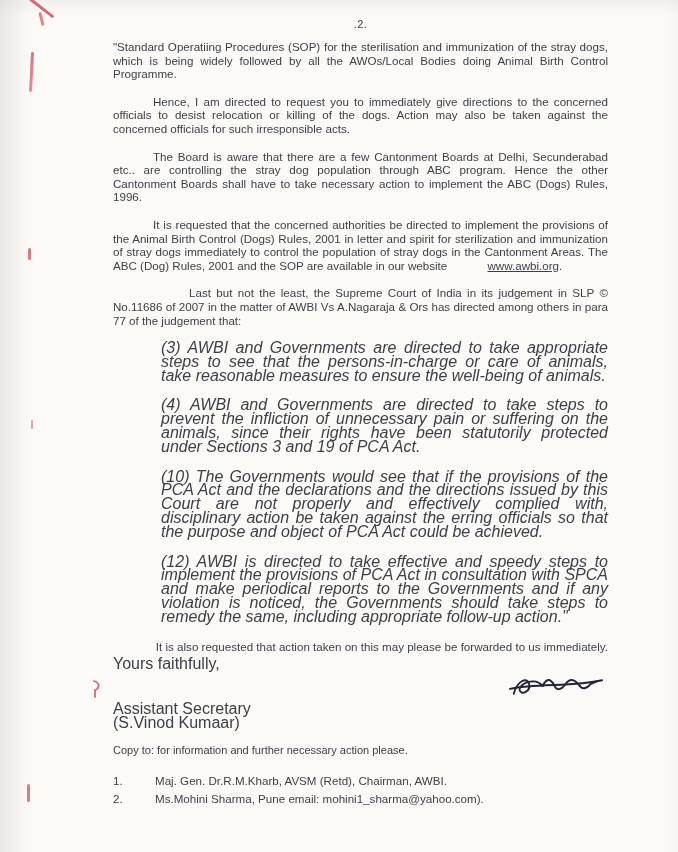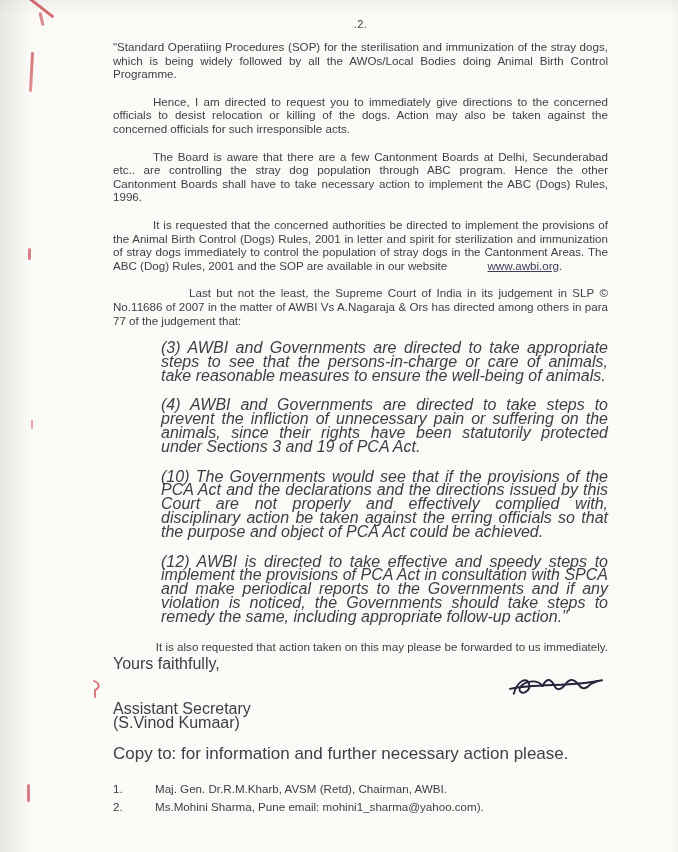--- a/index.html
+++ b/index.html
@@ -45,21 +45,21 @@
   }
   .closing { text-align: right; margin-bottom: 4px; }
   .link { color: #3c3c58; text-decoration: underline; cursor: pointer; margin-left: 37px; }
   .sig-block {
     margin-top: 4px;
     text-align: left;
     font-size: 16px;
     line-height: 14px;
   }
   .sig-scribble { display: block; margin: 1px 4px 0 auto; }
-  .copy-line { font-size: 17px; margin-top: 14px; }
+  .copy-line { font-size: 11px; margin-top: 14px; }
   .copy-list { margin-top: 18px; font-size: 11.6px; }
   .copy-row { display: flex; margin-bottom: 4px; line-height: 14px; }
   .copy-num { width: 42px; flex: 0 0 42px; }
   .artifact { position: absolute; pointer-events: none; }
   .a-corner {
     left: 25px; top: 6px; width: 32px; height: 3px;
     background: #c94a52; border-radius: 2px;
     transform: rotate(38deg); opacity: .8;
   }
   .a-corner2 {

